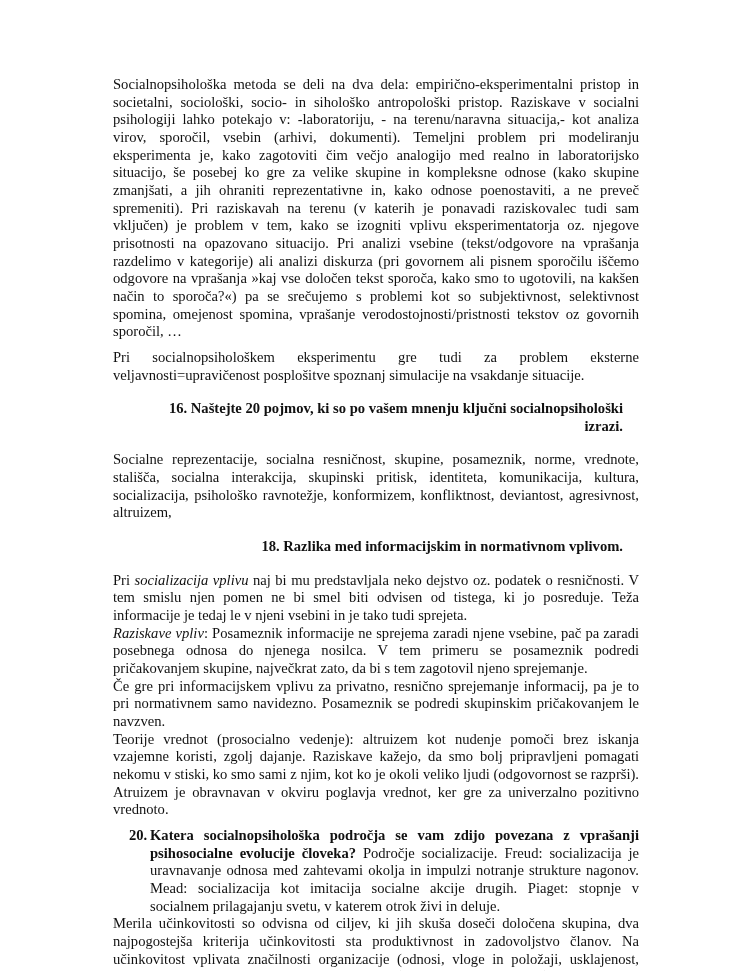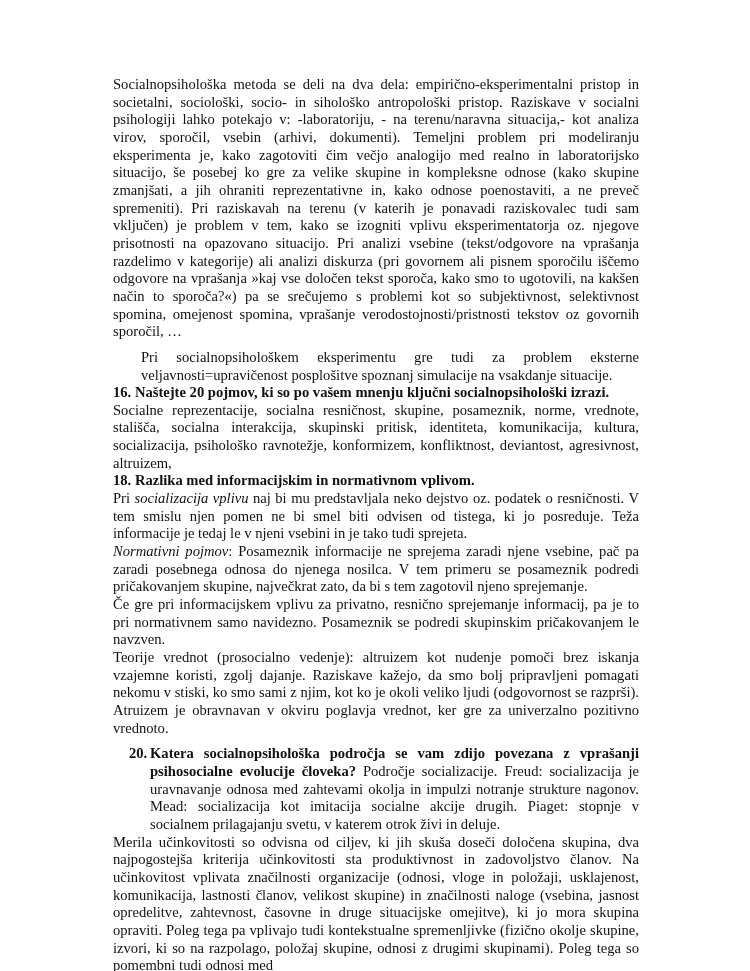--- a/index.html
+++ b/index.html
@@ -20,25 +20,25 @@
       left: 113px;
       top: 76px;
       width: 526px;
       font-size: 14.6px;
       line-height: 17.65px;
     }
     .para {
       margin: 0;
       text-align: justify;
     }
-    .para.gap-before { margin-top: 8px; margin-left: 28px; }
+    .para.gap-before { margin-top: 8px; }
     .heading {
-      margin: 0;
+      margin: 16px;
       font-weight: bold;
-      text-align: left;
+      text-align: right;
     }
     .numbered {
       margin: 8px 0 0 16px;
       padding-left: 21px;
       text-indent: -21px;
       text-align: justify;
     }
     .numbered .q { font-weight: bold; }
     .numbered .num { font-weight: bold; display: inline-block; width: 21px; text-indent: 0; }
     em { font-style: italic; }
@@ -51,21 +51,21 @@
   <p class="para">Socialnopsihološka metoda se deli na dva dela: empirično-eksperimentalni pristop in societalni, sociološki, socio- in sihološko antropološki pristop. Raziskave v socialni psihologiji lahko potekajo v: -laboratoriju, - na terenu/naravna situacija,- kot analiza virov, sporočil, vsebin (arhivi, dokumenti). Temeljni problem pri modeliranju eksperimenta je, kako zagotoviti čim večjo analogijo med realno in laboratorijsko situacijo, še posebej ko gre za velike skupine in kompleksne odnose (kako skupine zmanjšati, a jih ohraniti reprezentativne in, kako odnose poenostaviti, a ne preveč spremeniti). Pri raziskavah na terenu (v katerih je ponavadi raziskovalec tudi sam vključen) je problem v tem, kako se izogniti vplivu eksperimentatorja oz. njegove prisotnosti na opazovano situacijo. Pri analizi vsebine (tekst/odgovore na vprašanja razdelimo v kategorije) ali analizi diskurza (pri govornem ali pisnem sporočilu iščemo odgovore na vprašanja »kaj vse določen tekst sporoča, kako smo to ugotovili, na kakšen način to sporoča?«) pa se srečujemo s problemi kot so subjektivnost, selektivnost spomina, omejenost spomina, vprašanje verodostojnosti/pristnosti tekstov oz govornih sporočil, …</p>
 
   <p class="para gap-before">Pri socialnopsihološkem eksperimentu gre tudi za problem eksterne veljavnosti=upravičenost posplošitve spoznanj simulacije na vsakdanje situacije.</p>
 
   <p class="heading">16. Naštejte 20 pojmov, ki so po vašem mnenju ključni socialnopsihološki izrazi.</p>
   <p class="para">Socialne reprezentacije, socialna resničnost, skupine, posameznik, norme, vrednote, stališča, socialna interakcija, skupinski pritisk, identiteta, komunikacija, kultura, socializacija, psihološko ravnotežje, konformizem, konfliktnost, deviantost, agresivnost, altruizem,</p>
 
 
   <p class="heading">18. Razlika med informacijskim in normativnom vplivom.</p>
   <p class="para"><span>Pri </span><em>socializacija vplivu</em><span> naj bi mu predstavljala neko dejstvo oz. podatek o resničnosti. V tem smislu njen pomen ne bi smel biti odvisen od tistega, ki jo posreduje. Teža informacije je tedaj le v njeni vsebini in je tako tudi sprejeta.</span></p>
-  <p class="para"><em>Normativni pojmov</em><span>: Posameznik informacije ne sprejema zaradi njene vsebine, pač pa zaradi posebnega odnosa do njenega nosilca. V tem primeru se posameznik podredi pričakovanjem skupine, največkrat zato, da bi s tem zagotovil njeno sprejemanje.</span></p>
+  <p class="para"><em>Raziskave vpliv</em><span>: Posameznik informacije ne sprejema zaradi njene vsebine, pač pa zaradi posebnega odnosa do njenega nosilca. V tem primeru se posameznik podredi pričakovanjem skupine, največkrat zato, da bi s tem zagotovil njeno sprejemanje.</span></p>
   <p class="para">Če gre pri informacijskem vplivu za privatno, resnično sprejemanje informacij, pa je to pri normativnem samo navidezno. Posameznik se podredi skupinskim pričakovanjem le navzven.</p>
 
   <p class="para">Teorije vrednot (prosocialno vedenje): altruizem kot nudenje pomoči brez iskanja vzajemne koristi, zgolj dajanje. Raziskave kažejo, da smo bolj pripravljeni pomagati nekomu v stiski, ko smo sami z njim, kot ko je okoli veliko ljudi (odgovornost se razprši). Atruizem je obravnavan v okviru poglavja vrednot, ker gre za univerzalno pozitivno vrednoto.</p>
 
   <p class="numbered"><span class="num">20.</span><span class="q">Katera socialnopsihološka področja se vam zdijo povezana z vprašanji psihosocialne evolucije človeka?</span><span> Področje socializacije. Freud: socializacija je uravnavanje odnosa med zahtevami okolja in impulzi notranje strukture nagonov. Mead: socializacija kot imitacija socialne akcije drugih. Piaget: stopnje v socialnem prilagajanju svetu, v katerem otrok živi in deluje.</span></p>
 
   <p class="para">Merila učinkovitosti so odvisna od ciljev, ki jih skuša doseči določena skupina, dva najpogostejša kriterija učinkovitosti sta produktivnost in zadovoljstvo članov. Na učinkovitost vplivata značilnosti organizacije (odnosi, vloge in položaji, usklajenost, komunikacija, lastnosti članov, velikost skupine) in značilnosti naloge (vsebina, jasnost opredelitve, zahtevnost, časovne in druge situacijske omejitve),  ki jo mora skupina opraviti. Poleg tega pa vplivajo tudi kontekstualne spremenljivke (fizično okolje skupine, izvori, ki so na razpolago, položaj skupine, odnosi z drugimi skupinami). Poleg tega so pomembni tudi odnosi med</p>
 
 </div>
 

